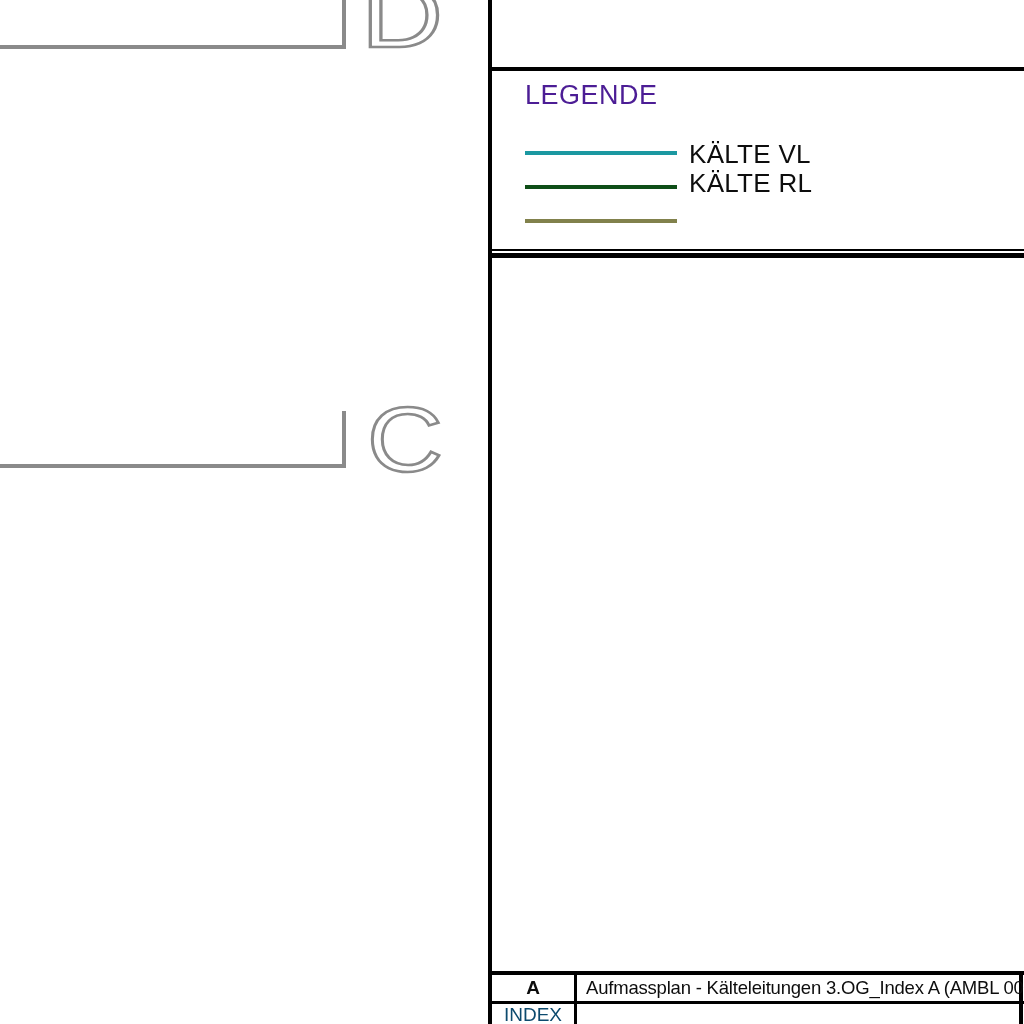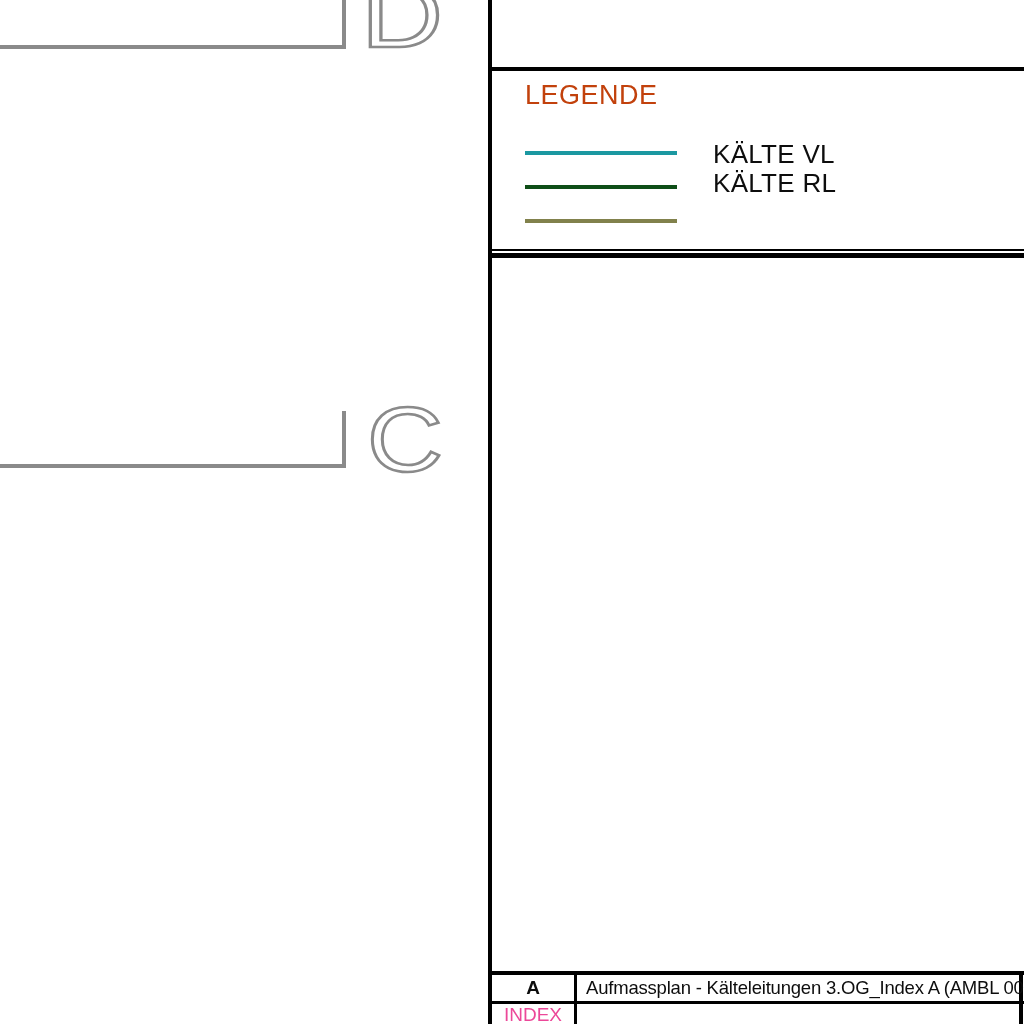--- a/index.html
+++ b/index.html
@@ -11,42 +11,42 @@
     overflow: hidden;
     font-family: "Liberation Sans", sans-serif;
     color: #111111;
   }
   .abs { position: absolute; }
   .hline, .vline { position: absolute; background: #000000; }
 
   
   .legend-title {
     position: absolute; left: 525px; top: 80px;
-    font-size: 27px; letter-spacing: 0.5px; color: #c2410c;
+    font-size: 27px; letter-spacing: 0.5px; color: #4c1d95;
   }
   .legend-row-line { position: absolute; left: 525px; width: 152px; height: 4px; }
   .legend-row-label {
     position: absolute; left: 689px; font-size: 26px; line-height: 27px;
-    letter-spacing: 0.3px; color: #0d0d0d; white-space: nowrap; margin-left: 24px;
+    letter-spacing: 0.3px; color: #0d0d0d; white-space: nowrap;
   }
 
   
   .tb-rev-letter {
     position: absolute; left: 492px; top: 975px; width: 82px; height: 26px;
     line-height: 26px; text-align: center; font-weight: bold; font-size: 19px;
     color: #0d0d0d;
   }
   .tb-desc {
     position: absolute; left: 586px; top: 975px; width: 432px; height: 26px;
     line-height: 26px; font-size: 18.5px; letter-spacing: -0.2px;
     white-space: nowrap; color: #0d0d0d;
   }
   .tb-index {
     position: absolute; left: 492px; top: 1005px; width: 82px; height: 20px;
-    line-height: 20px; text-align: center; font-size: 19px; color: #ec4899;
+    line-height: 20px; text-align: center; font-size: 19px; color: #0c4a6e;
   }
 </style>
 </head>
 <body>
 
 <div class="sheet">
 
   <svg class="abs" style="left:0; top:0;" width="1024" height="1024" xmlns="http://www.w3.org/2000/svg">
     <polyline points="0,47 344,47 344,0" fill="none" stroke="#8a8a8a" stroke-width="4"></polyline>
     <polyline points="0,466 344,466 344,411" fill="none" stroke="#8a8a8a" stroke-width="4"></polyline>

